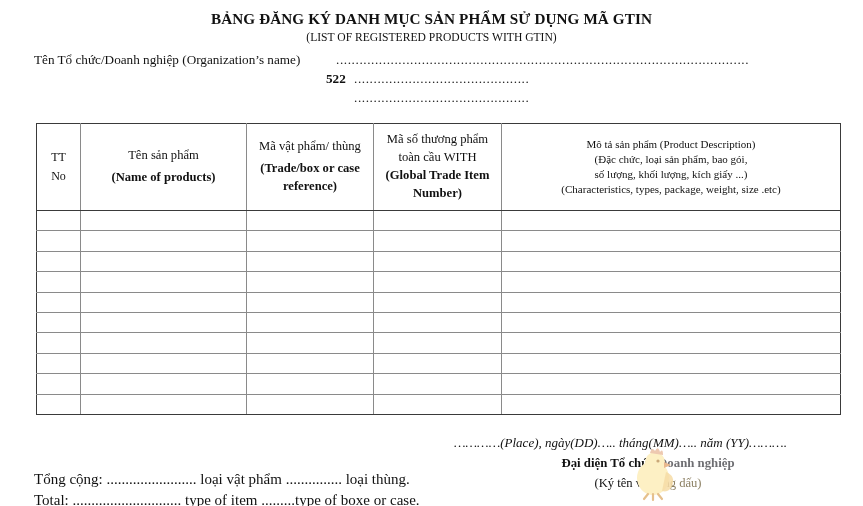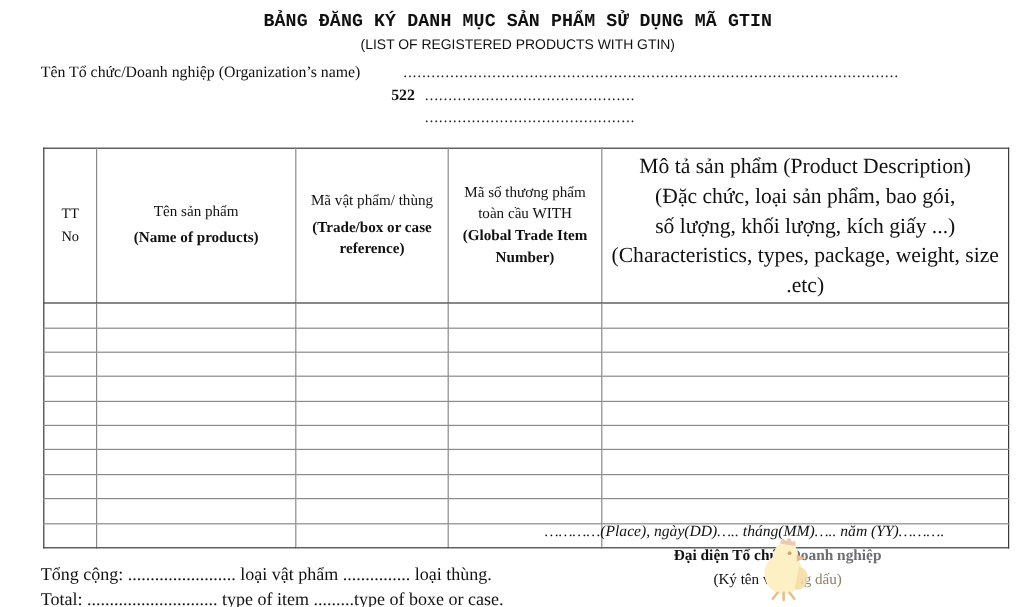--- a/index.html
+++ b/index.html
@@ -29,24 +29,23 @@
     left: 0;
     top: 9px;
     width: 863px;
     text-align: center;
   }
   .doc-title {
     font-size: 15.2px;
     font-weight: bold;
     letter-spacing: 0.1px;
     line-height: 1.25;
-    font-family: Liberation Mono, monospace;
   }
   .doc-subtitle {
-    font-family: Liberation Sans, sans-serif;
+    font-family: Liberation Serif, serif;
     font-size: 11.6px;
     line-height: 1.3;
     margin-top: 2px;
   }
 
   
   .fields {
     position: absolute;
     left: 34px;
     top: 50px;
@@ -119,21 +118,21 @@
   col.c-no    { width: 44px; }
   col.c-name  { width: 166px; }
   col.c-item  { width: 127px; }
   col.c-gtin  { width: 128px; }
   col.c-desc  { width: 339px; }
 
   .hd { font-size: 12.6px; line-height: 1.42; }
   .hd .b { font-weight: bold; }
   .hd .n { font-weight: normal; }
   .hd-no { font-size: 12px; line-height: 1.6; }
-  .hd-desc { font-size: 18px; line-height: 1.38; }
+  .hd-desc { font-size: 11px; line-height: 1.38; }
   .sp { display: block; height: 4px; }
 
   
   .footer-left {
     position: absolute;
     left: 34px;
     top: 433px;
     width: 420px;
     font-size: 15px;
     line-height: 21px;

